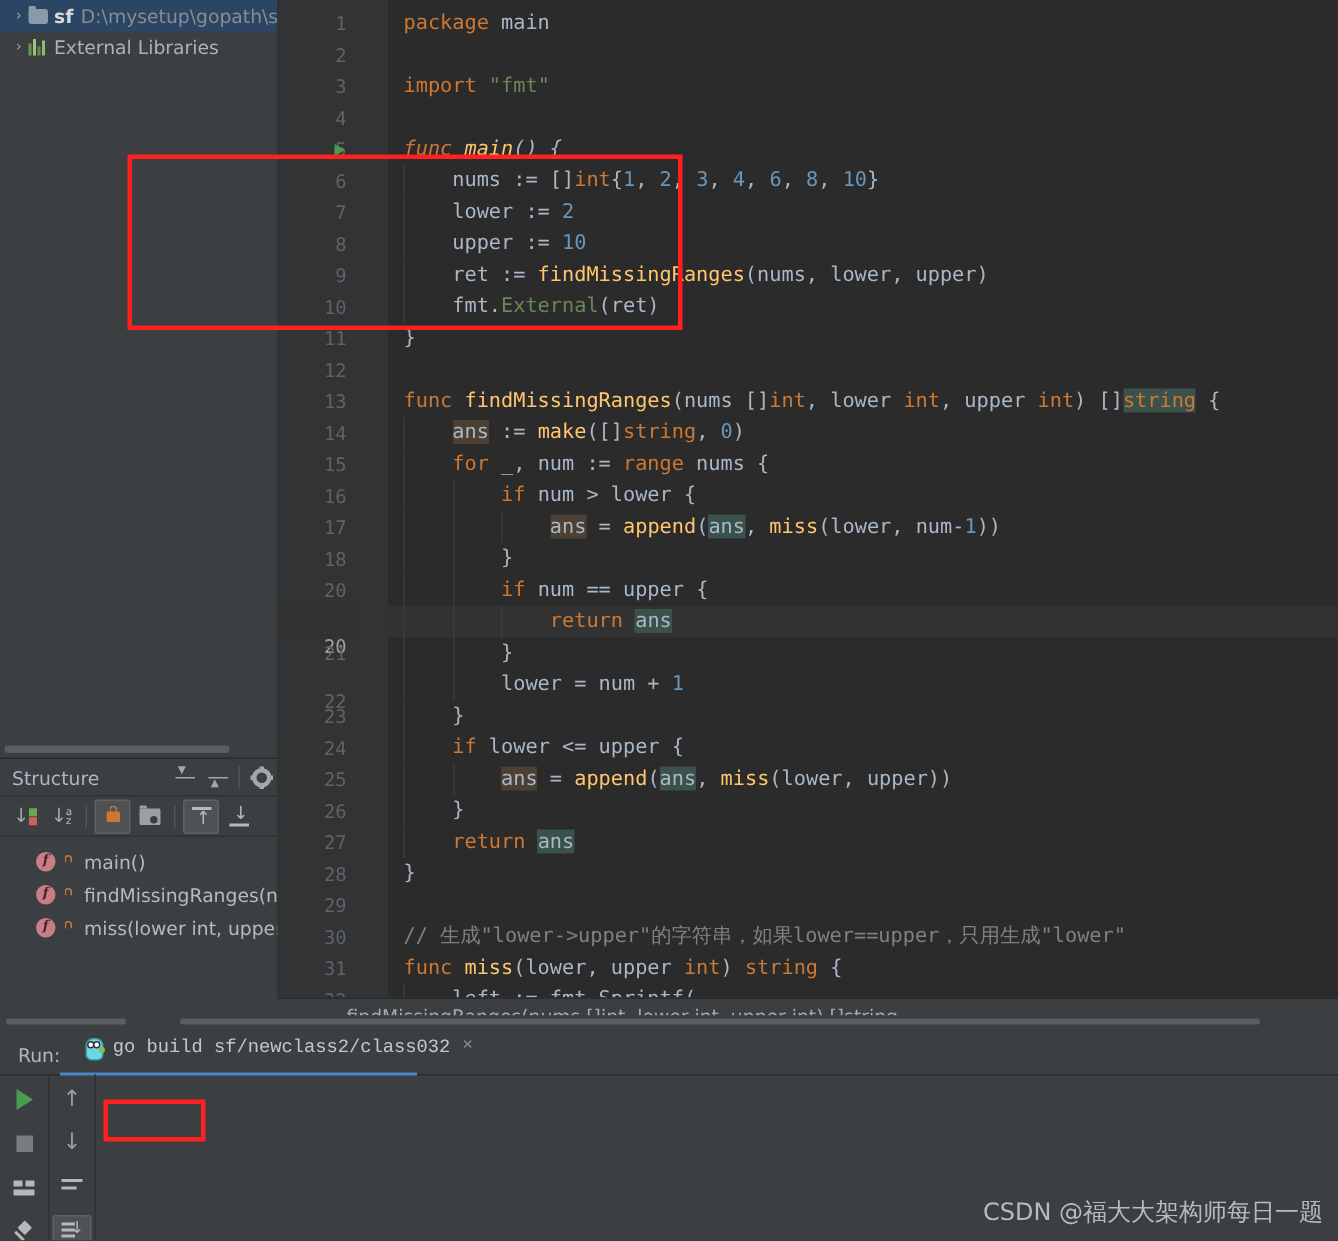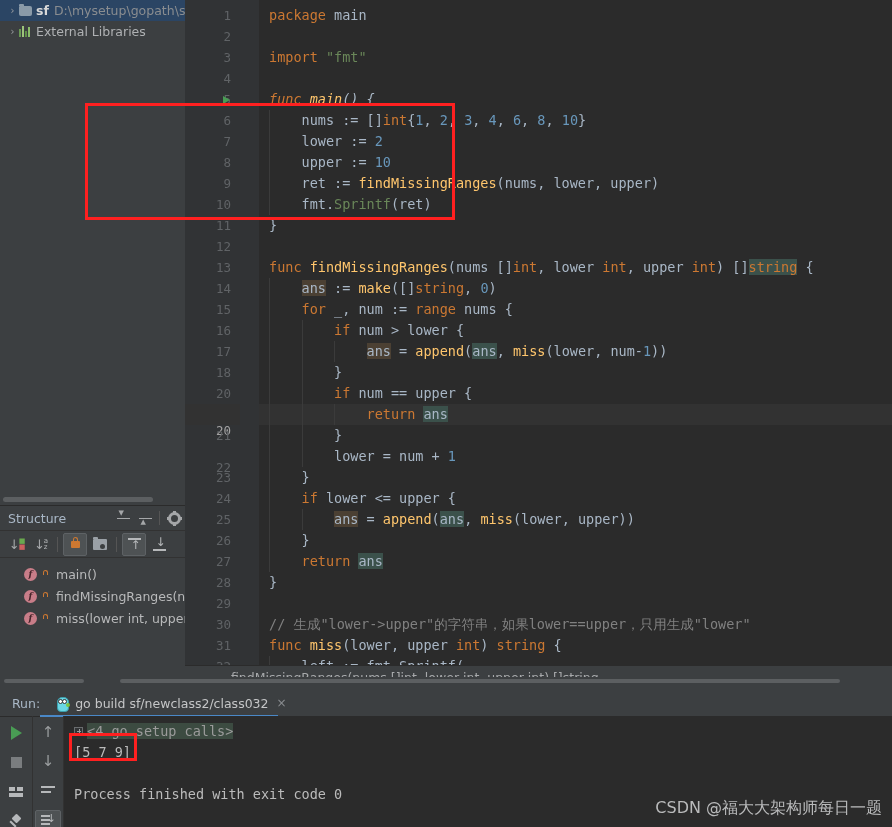--- a/index.html
+++ b/index.html
@@ -258,22 +258,23 @@
     position:absolute; left:0; top:677px; width:892px; height:150px;
     background:#3c3f41;
   }
   #run-tabbar {
     position:absolute; left:0; top:13px; width:892px; height:26px;
     display:flex; align-items:center;
     border-bottom:1px solid #2b2b2b;
   }
   #run-label { color:#a9b7c6; font-size:12.5px; padding:0 10px 0 12px; }
   #run-tab {
-    display:flex; align-items:center; height:25px; padding:0 6px;
+    display:flex; align-items:flex-start; height:25px; padding:0 6px;
     position:relative;
+    font-family:Liberation Mono, monospace;
   }
   .ic-gopher { position:relative; width:13px; height:15px; margin-right:6px; }
   .ic-gopher .body {
     position:absolute; left:1px; top:1px; width:10px; height:13px;
     background:#6ad7e5; border-radius:5px 5px 4px 4px;
     border:1px solid #3c9fae;
   }
   .ic-gopher .eye1, .ic-gopher .eye2 {
     position:absolute; top:3px; width:3px; height:3px; border-radius:50%;
     background:#fff; border:.5px solid #333;
@@ -559,21 +560,21 @@
         <div class="line" style="top: 89px; font-style: italic;"><span class="code"><span class="kw">func </span><span class="fn">main</span><span class="ident">() {</span></span></div>
         <div class="indent-guide" style="left: 10px; top: 110px; height: 21px;"></div>
         <div class="line" style="top: 110px;"><span class="code"><span class="ident">    nums := []</span><span class="typ">int</span><span class="ident">{</span><span class="num">1</span><span class="ident">, </span><span class="num">2</span><span class="ident">, </span><span class="num">3</span><span class="ident">, </span><span class="num">4</span><span class="ident">, </span><span class="num">6</span><span class="ident">, </span><span class="num">8</span><span class="ident">, </span><span class="num">10</span><span class="ident">}</span></span></div>
         <div class="indent-guide" style="left: 10px; top: 131px; height: 21px;"></div>
         <div class="line" style="top: 131px;"><span class="code"><span class="ident">    lower := </span><span class="num">2</span></span></div>
         <div class="indent-guide" style="left: 10px; top: 152px; height: 21px;"></div>
         <div class="line" style="top: 152px;"><span class="code"><span class="ident">    upper := </span><span class="num">10</span></span></div>
         <div class="indent-guide" style="left: 10px; top: 173px; height: 21px;"></div>
         <div class="line" style="top: 173px;"><span class="code"><span class="ident">    ret := </span><span class="fn">findMissingRanges</span><span class="ident">(nums, lower, upper)</span></span></div>
         <div class="indent-guide" style="left: 10px; top: 194px; height: 21px;"></div>
-        <div class="line" style="top: 194px;"><span class="code"><span class="ident">    fmt.</span><span class="str">Sprintf</span><span class="ident">(ret)</span></span></div>
+        <div class="line" style="top: 194px;"><span class="code"><span class="ident">    fmt.</span><span class="str">External</span><span class="ident">(ret)</span></span></div>
         <div class="line" style="top: 215px;"><span class="code"><span class="ident">}</span></span></div>
         <div class="line" style="top: 236px;"><span class="code"></span></div>
         <div class="line" style="top: 257px;"><span class="code"><span class="kw">func </span><span class="fn">findMissingRanges</span><span class="ident">(nums []</span><span class="typ">int</span><span class="ident">, lower </span><span class="typ">int</span><span class="ident">, upper </span><span class="typ">int</span><span class="ident">) </span><span class="ident">[]</span><span class="typ hl-b">string</span><span class="ident"> {</span></span></div>
         <div class="indent-guide" style="left: 10px; top: 278px; height: 21px;"></div>
         <div class="line" style="top: 278px;"><span class="code"><span class="ident">    </span><span class="ident hl-a">ans</span><span class="ident"> := </span><span class="fn">make</span><span class="ident">([]</span><span class="typ">string</span><span class="ident">, </span><span class="num">0</span><span class="ident">)</span></span></div>
         <div class="indent-guide" style="left: 10px; top: 299px; height: 21px;"></div>
         <div class="line" style="top: 299px;"><span class="code"><span class="ident">    </span><span class="kw">for</span><span class="ident"> _, num := </span><span class="kw">range</span><span class="ident"> nums {</span></span></div>
         <div class="indent-guide" style="left: 10px; top: 320px; height: 21px;"></div>
         <div class="indent-guide" style="left: 42.6px; top: 320px; height: 21px;"></div>
         <div class="line" style="top: 320px;"><span class="code"><span class="ident">        </span><span class="kw">if</span><span class="ident"> num &gt; lower {</span></span></div>
@@ -663,26 +664,20 @@
           <span class="ic-downarrow">↓</span>
         </span>
       <span class="rt-btn">
           <span class="ic-wrap"></span>
         </span>
       <span class="rt-btn active">
           <span class="ic-softwrap"></span>
         </span>
     </div>
 
-    <div id="console">
-      <div class="con-line"><span class="con-fold"></span><span class="con-collapsed">&lt;4 go setup calls&gt;</span></div>
-      <div class="con-line">[5 7 9]</div>
-      <div class="con-line"></div>
-      <div class="con-line">Process finished with exit code 0</div>
-    </div>
   </div>
 
   <div id="console-scroll-track"></div>
   <div id="console-scroll"></div>
   <div id="tree-bottom-scroll"></div>
   <div id="redbox-console"></div>
 
   <div id="watermark">CSDN @福大大架构师每日一题</div>
 </div>
 

